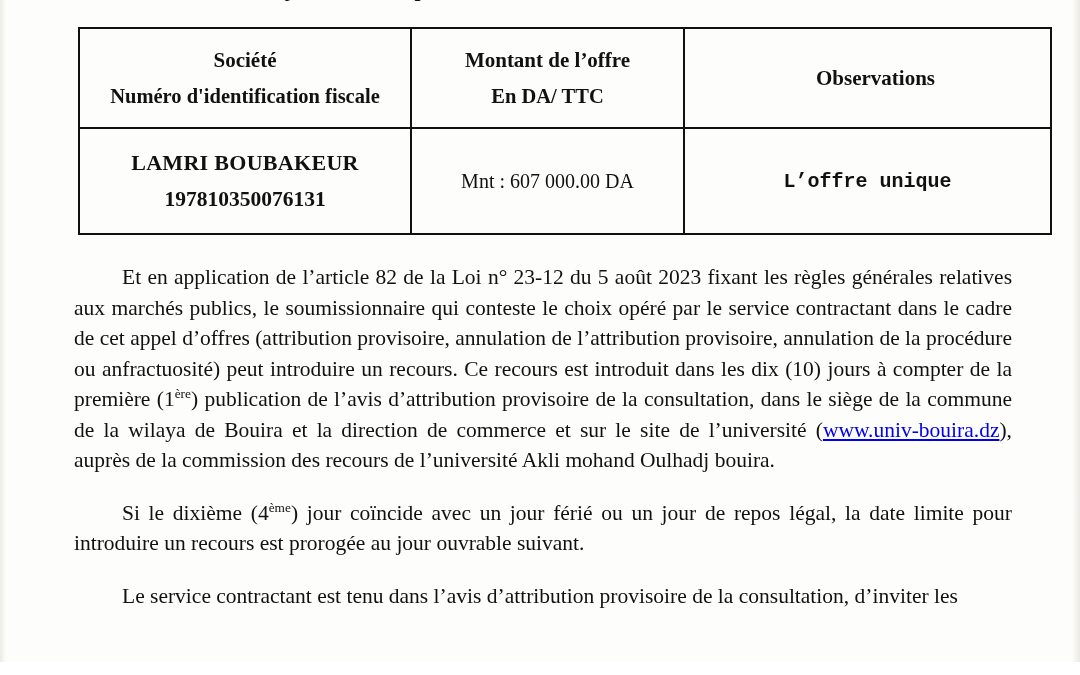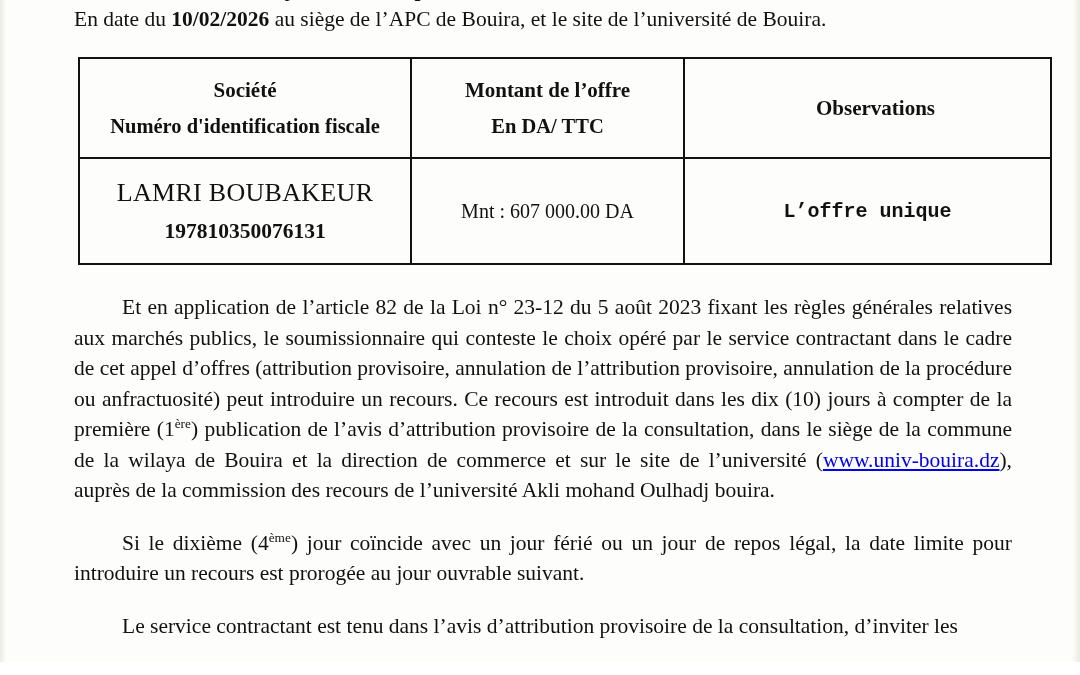--- a/index.html
+++ b/index.html
@@ -90,21 +90,21 @@
   }
   table.award th { font-weight: bold; }
   .col1 { width: 332px; }
   .col2 { width: 273px; }
   .col3 { width: 367px; }
   .head-cell { height: 86px; }
   .head-cell .l1 { font-weight: bold; font-size: 21px; margin-bottom: 12px; }
   .head-cell .l2 { font-weight: bold; font-size: 20.5px; }
   .head-cell.single { font-weight: bold; font-size: 21px; padding-left: 24px; }
   .body-cell { height: 92px; }
-  .body-cell .b1 { font-weight: normal; font-size: 26px; letter-spacing: .3px; margin-bottom: 11px; }
+  .body-cell .b1 { font-weight: bold; font-size: 22px; letter-spacing: .3px; margin-bottom: 11px; }
   .body-cell .b2 { font-weight: bold; font-size: 21.5px; }
   .amount { font-weight: normal; font-size: 20.5px; }
   .obs { font-weight: bold; font-size: 21px; font-family: Liberation Mono, monospace; }
 
   .after-table { margin-top: 27px; }
   .block { margin-top: 22px; }
   sup { font-size: 0.62em; vertical-align: super; line-height: 0; }
   .link { text-decoration: underline; }
 </style>
 </head>
@@ -113,21 +113,20 @@
 <div class="page">
 
   <div class="intro-block">
 
     <div class="clip-top">
       <div class="inner">
         <span>consultation N°02/2026 portant </span><b>« transport des étudiants »</b>
       </div>
     </div>
 
-    <p class="line"><span>En date du </span><b>10/02/2026</b><span> au siège de l’APC de Bouira, et le site de l’université de Bouira.</span></p>
 
   </div>
 
   <table class="award">
     <colgroup>
       <col class="col1">
         <col class="col2">
         <col class="col3">
     </colgroup>
     <thead>

